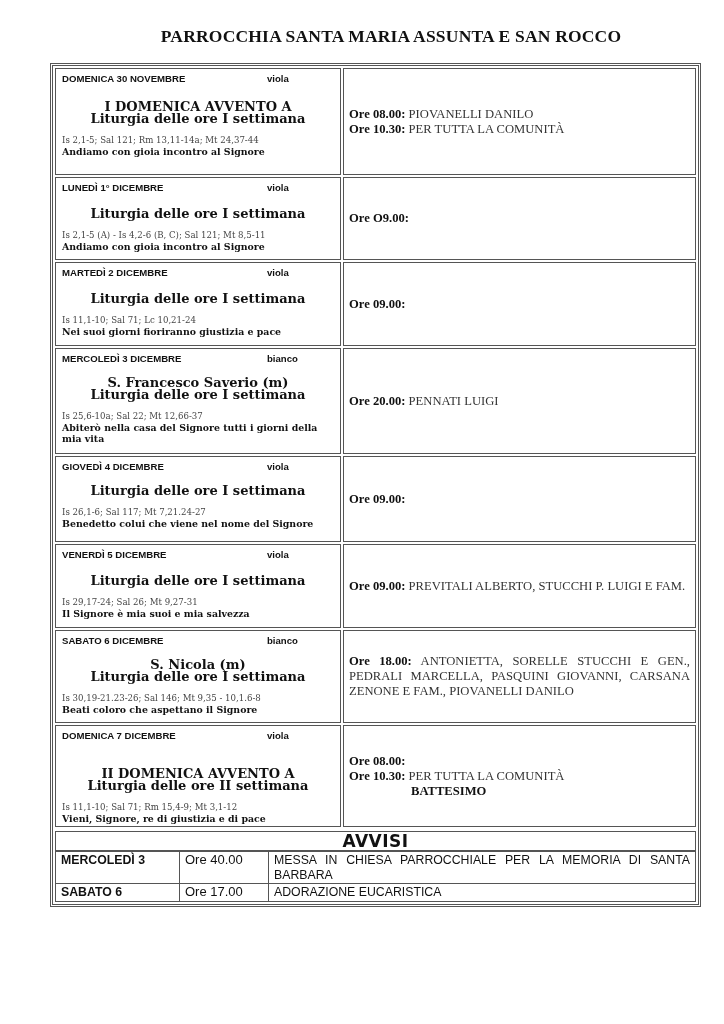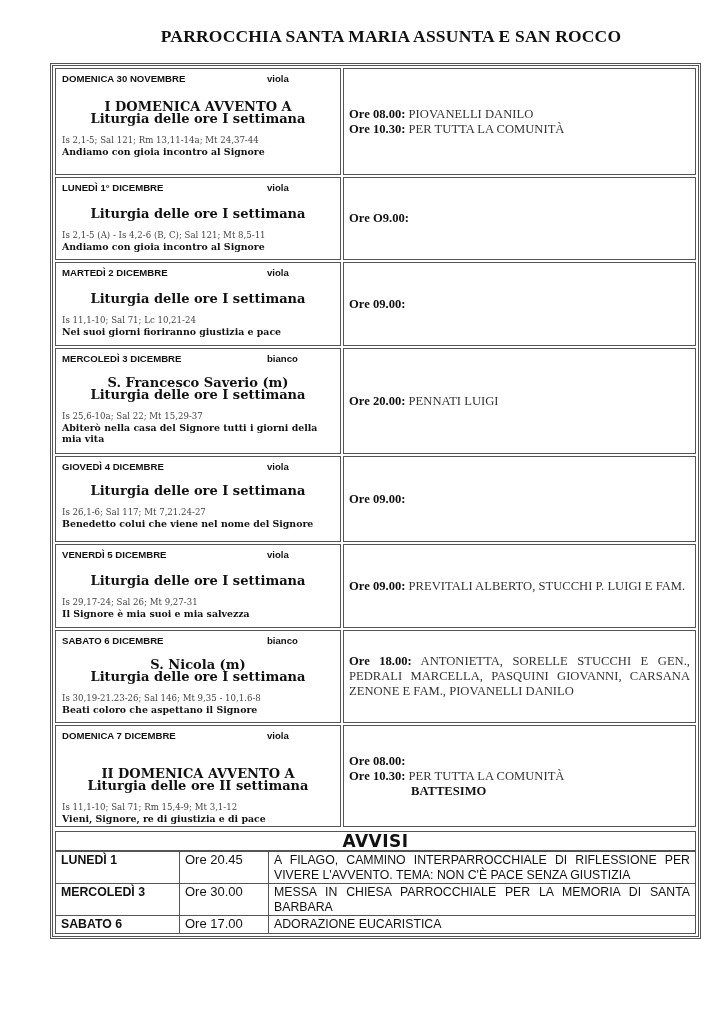--- a/index.html
+++ b/index.html
@@ -119,21 +119,21 @@
         <tr style="height: 106px;">
     <td class="left">
       <div class="dayline">
         <span class="dayname">MERCOLEDÌ 3 DICEMBRE</span>
         <span class="color">bianco</span>
       </div>
       <div style="height:10px"></div>
       <div class="center">S. Francesco Saverio (m)</div>
       <div class="center">Liturgia delle ore I settimana</div>
       <div style="height:10px"></div>
-      <div class="refs">Is 25,6-10a; Sal 22; Mt 15,29-37</div>
+      <div class="refs">Is 25,6-10a; Sal 22; Mt 12,66-37</div>
       <div class="antiphon">Abiterò nella casa del Signore tutti i giorni della mia vita</div>
     </td>
           <td class="right">
             <div class="mass">
       <div>
         <b>Ore 20.00:</b>
         <span>PENNATI LUIGI</span>
       </div>
             </div>
           </td>
@@ -230,27 +230,22 @@
               <div style="padding-left:62px"><b>BATTESIMO</b></div>
             </div>
           </td>
         </tr>
       </tbody>
   </table>
   <div class="avvisi-title">AVVISI</div>
   <table class="avv">
     <tbody id="avv-body">
         <tr>
-    <td class="d">LUNEDÌ 1</td>
-    <td class="t">Ore 20.45</td>
-    <td class="x">A FILAGO, CAMMINO INTERPARROCCHIALE DI RIFLESSIONE PER VIVERE L'AVVENTO. TEMA: NON C'È PACE SENZA GIUSTIZIA</td>
-        </tr>
-        <tr>
     <td class="d">MERCOLEDÌ 3</td>
-    <td class="t">Ore 30.00</td>
+    <td class="t">Ore 40.00</td>
     <td class="x">MESSA IN CHIESA PARROCCHIALE PER LA MEMORIA DI SANTA BARBARA</td>
         </tr>
         <tr>
     <td class="d">SABATO 6</td>
     <td class="t">Ore 17.00</td>
     <td class="x">ADORAZIONE EUCARISTICA</td>
         </tr>
       </tbody>
   </table>
 </div>

